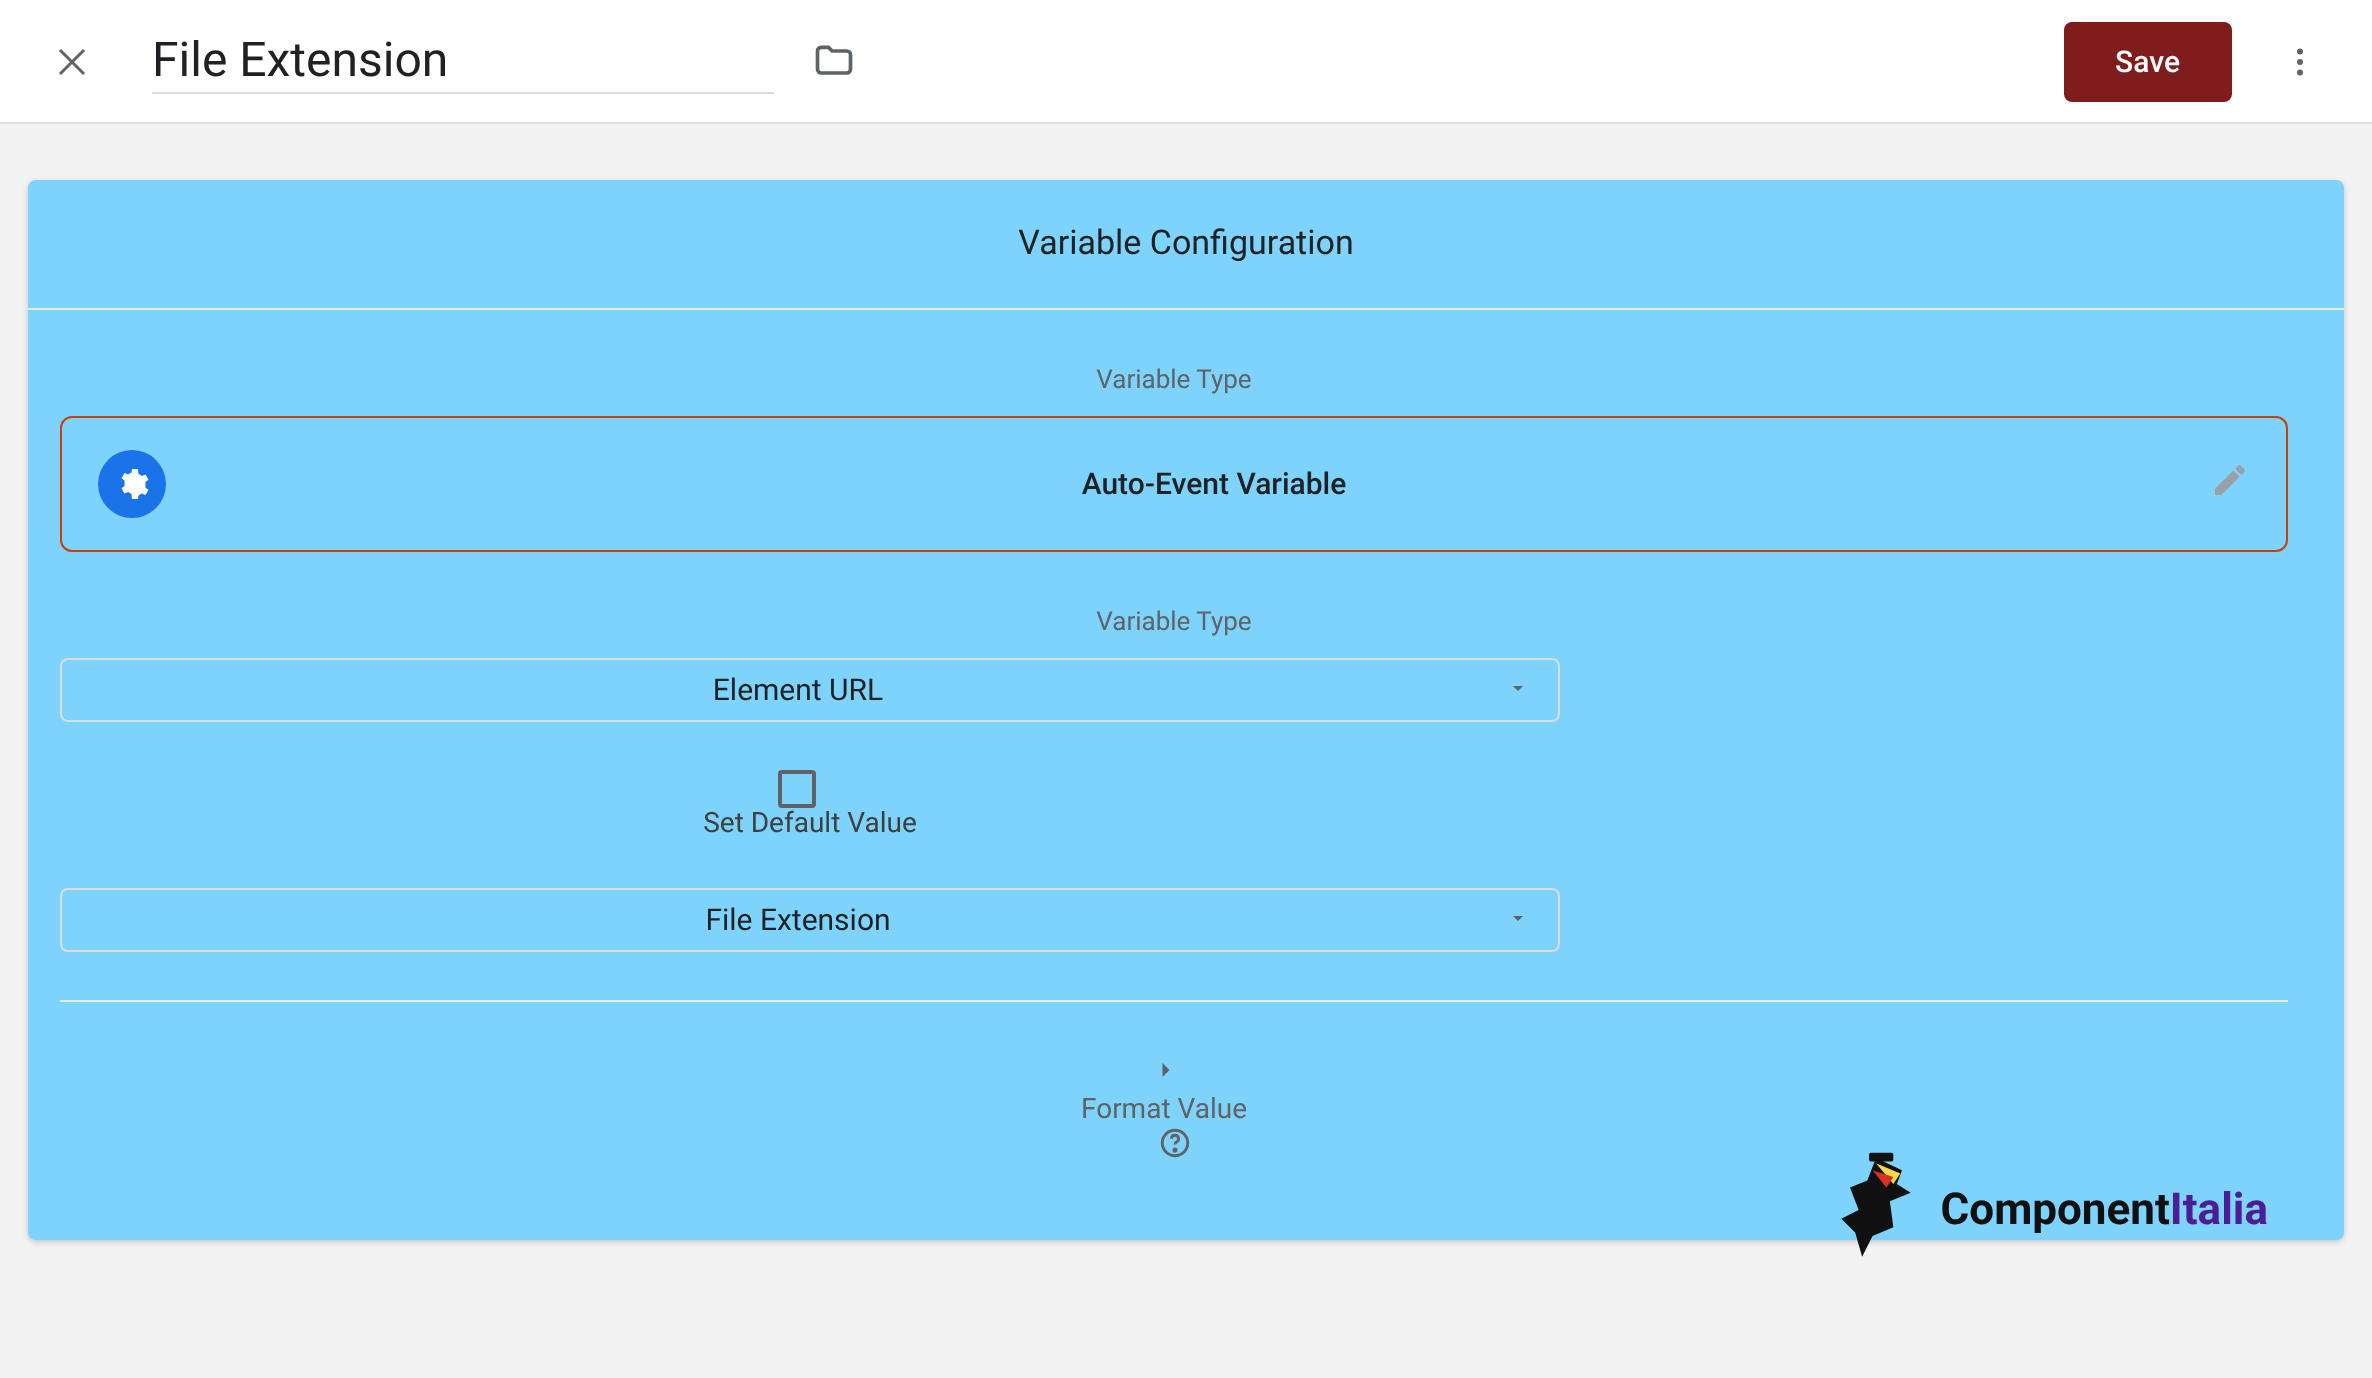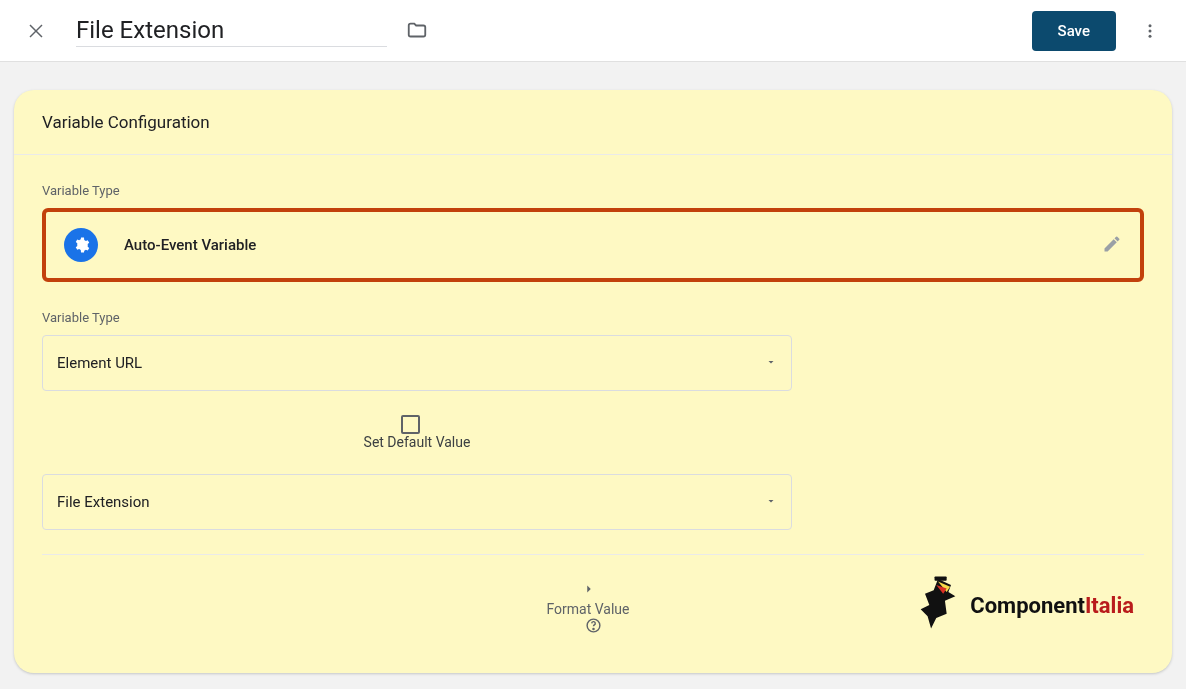--- a/index.html
+++ b/index.html
@@ -36,64 +36,65 @@
   }
   .folder-btn {
     margin-left: 16px;
     width: 28px; height: 28px;
     display: flex; align-items: center; justify-content: center;
     color: #5f6368;
     cursor: pointer;
   }
   .spacer { flex: 1; }
   .save-btn {
-    background: #0c4a6e;
+    background: #7f1d1d;
     color: #fff;
     border: none;
     border-radius: 4px;
     font-size: 15px;
     font-weight: 500;
     padding: 0 26px;
     height: 40px;
     cursor: pointer;
     font-family: inherit;
   }
   .more-btn {
     margin-left: 18px;
     width: 32px; height: 32px;
     display: flex; align-items: center; justify-content: center;
     color: #5f6368;
     cursor: pointer;
   }
   .panel {
     margin: 28px 14px 14px 14px;
-    background: #fef9c3;
-    border-radius: 20px;
+    background: #7dd3fc;
+    border-radius: 4px;
     box-shadow: 0 1px 3px rgba(60,64,67,.15), 0 1px 2px rgba(60,64,67,.1);
     overflow: hidden;
+    text-align: center;
   }
   .panel-head {
     padding: 22px 28px;
     border-bottom: 1px solid #eaeaea;
   }
   .panel-title {
     font-size: 17px;
     color: #202124;
     font-weight: 400;
   }
   .panel-body {
-    padding: 28px 28px 14px 28px;
+    padding: 28px 28px 14px 16px;
   }
   .field-label {
     font-size: 13px;
     color: #5f6368;
     margin-bottom: 10px;
   }
   .type-card {
-    border: 4px solid #c2410c;
+    border: 1px solid #c2410c;
     border-radius: 6px;
     display: flex;
     align-items: center;
     padding: 16px 18px;
     cursor: pointer;
     margin-bottom: 28px;
   }
   .type-icon {
     width: 34px; height: 34px;
     border-radius: 50%;
@@ -108,21 +109,21 @@
     font-weight: 500;
     color: #202124;
     flex: 1;
   }
   .edit-icon {
     color: #9aa0a6;
   }
   .select-box {
     border: 1px solid #dadce0;
     border-radius: 4px;
-    height: 56px;
+    height: 32px;
     width: 750px;
     max-width: 100%;
     display: flex;
     align-items: center;
     padding: 0 14px;
     font-size: 15px;
     color: #202124;
     cursor: pointer;
     margin-bottom: 24px;
   }
@@ -281,16 +282,16 @@
 </div>
 
 <div class="watermark">
   <svg width="52" height="62" viewBox="0 0 60 70">
     <path d="M30 5 L45 12 L42 20 L50 25 L38 30 L40 45 L28 50 L22 62 L18 48 L10 40 L20 35 L15 22 L25 18 Z" fill="#111"></path>
     <path d="M30 8 L44 14 L40 20 Z" fill="#f7d948"></path>
     <path d="M28 12 L40 16 L36 22 Z" fill="#d93025"></path>
     <rect x="26" y="2" width="14" height="5" rx="1" fill="#111"></rect>
   </svg>
   <span class="watermark-text">
-    <span style="color:#111">Component</span><span style="color:#b91c1c">Italia</span>
+    <span style="color:#111">Component</span><span style="color:#4c1d95">Italia</span>
   </span>
 </div>
 </div>
 
 </body></html>

